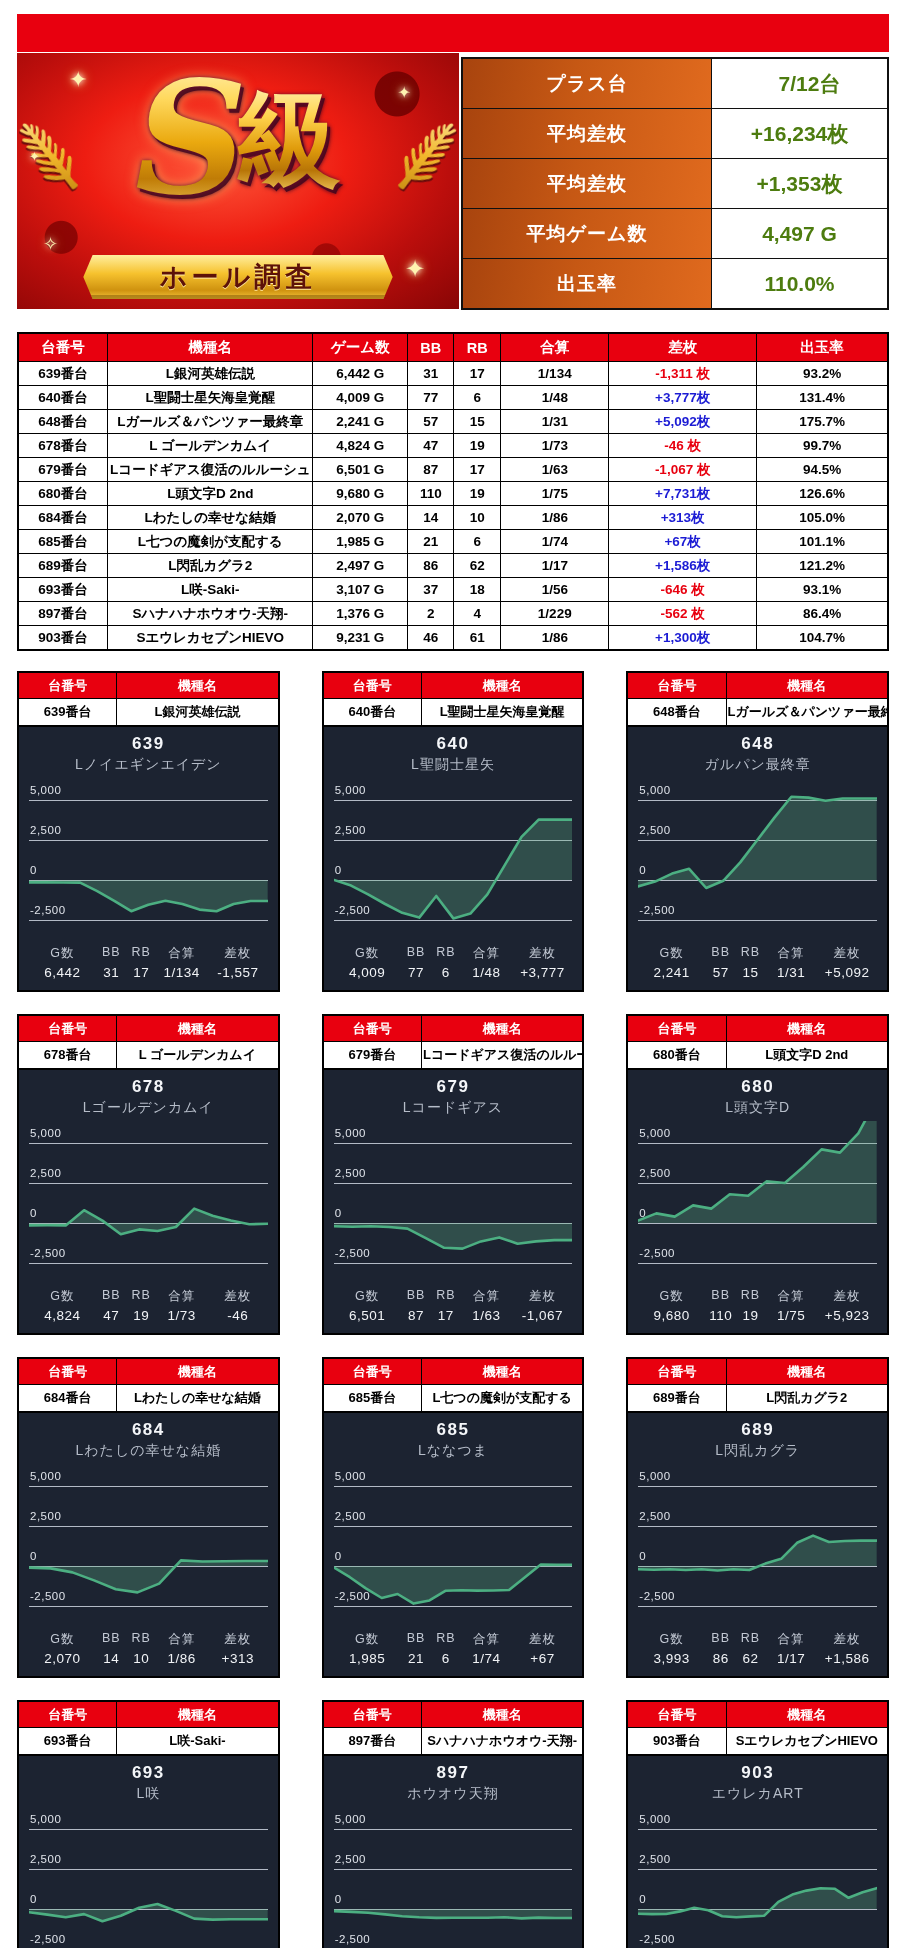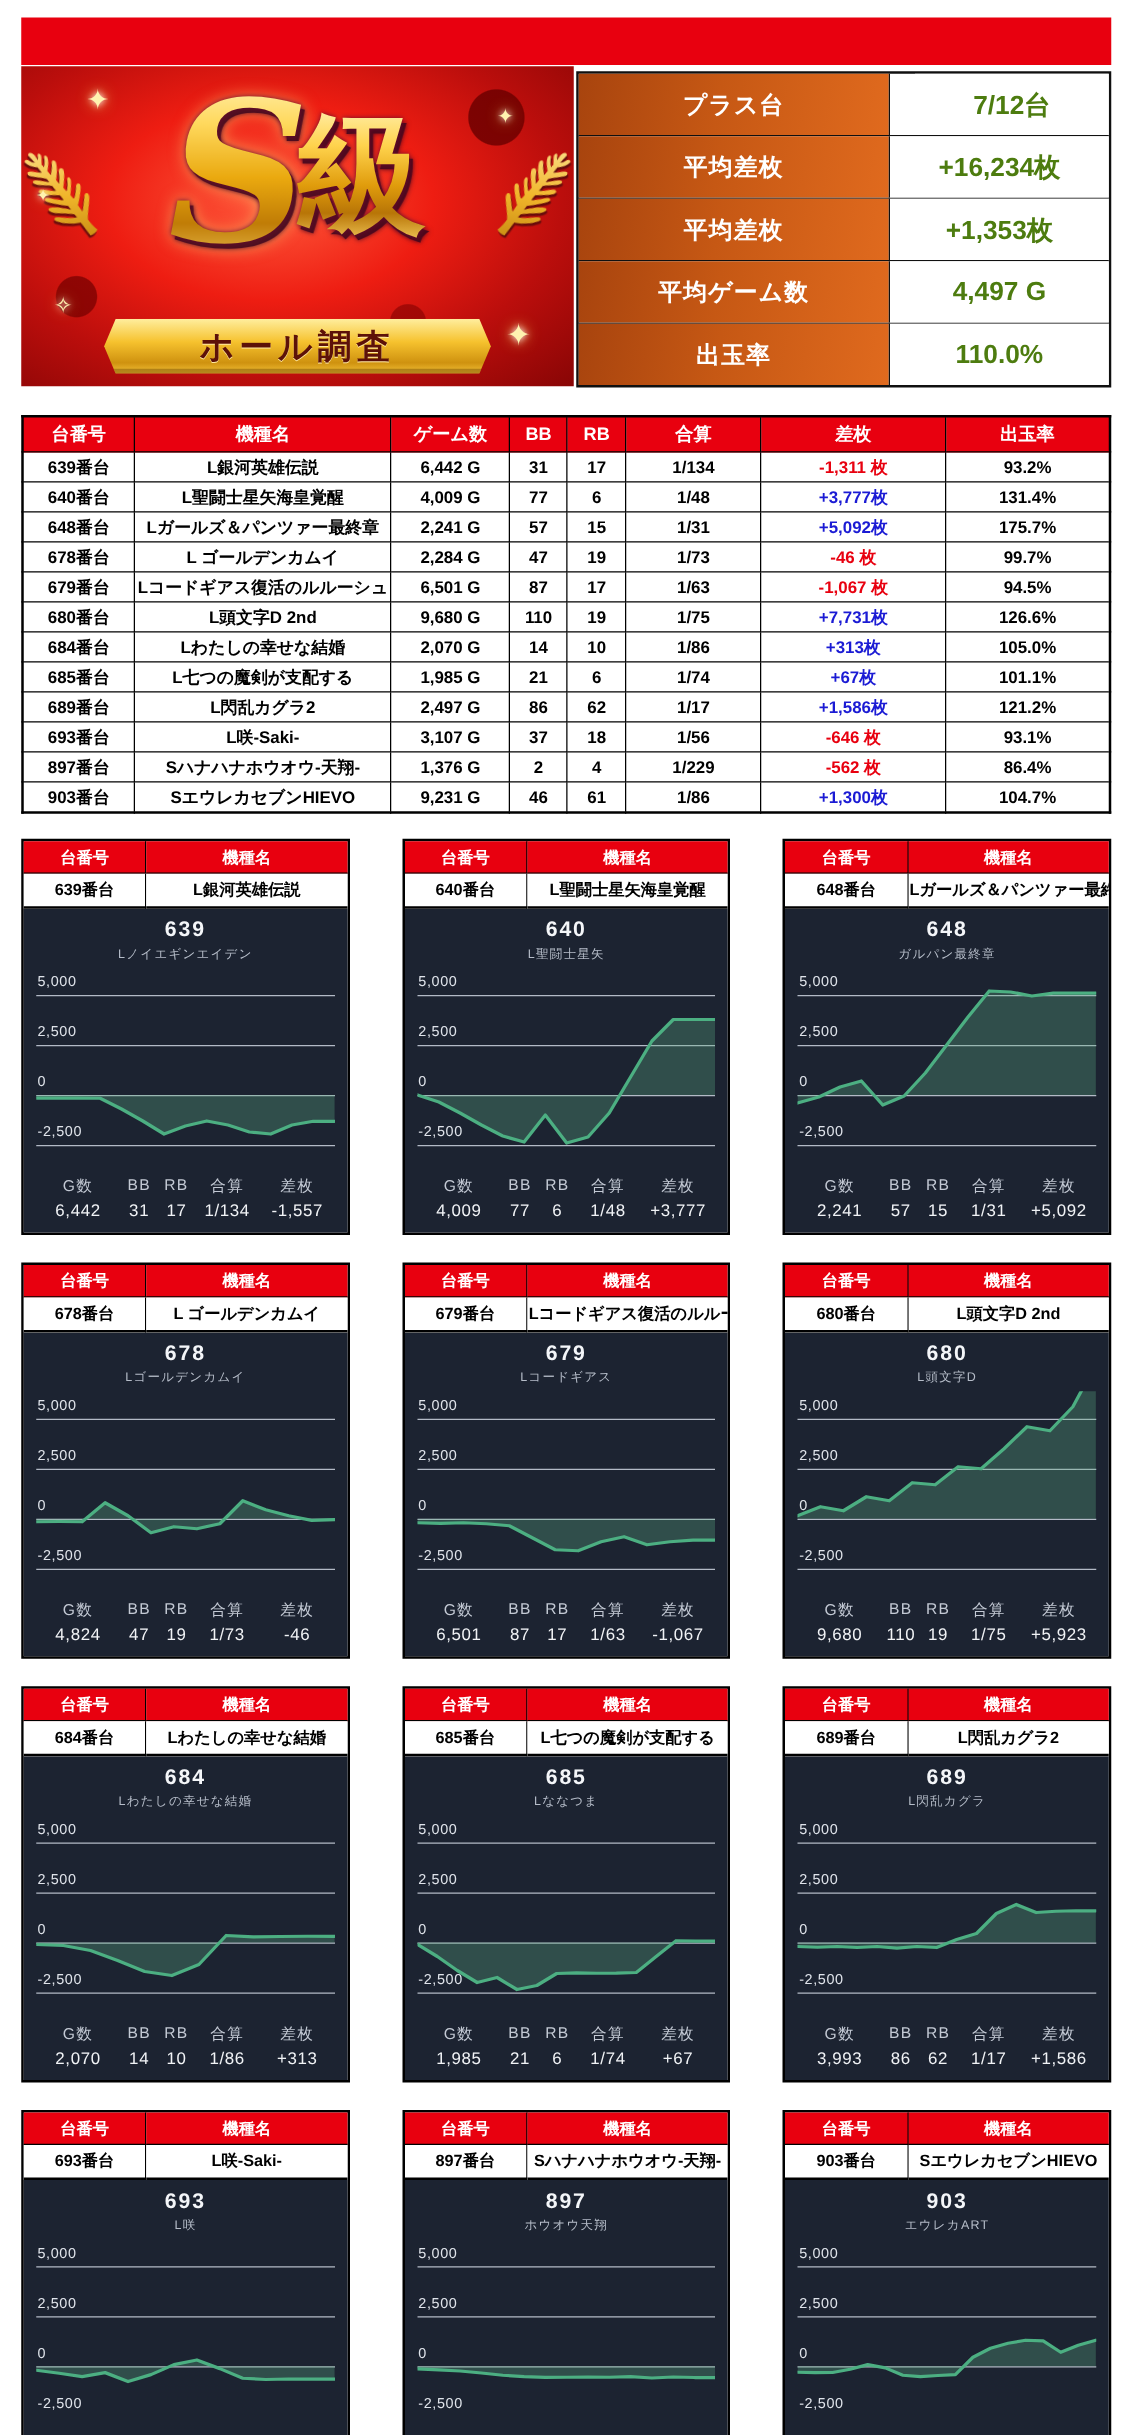--- a/index.html
+++ b/index.html
@@ -63,21 +63,21 @@
   .cards{margin-top:20px;display:grid;grid-template-columns:repeat(3,1fr);column-gap:42px;row-gap:22px;}
   .card{border:2px solid #000;}
   .card-head{display:grid;grid-template-columns:38% 62%;}
   .ch{text-align:center;font-weight:bold;white-space:nowrap;overflow:hidden;}
   .ch.hlabel{background:#e8000f;color:#fff;font-size:13px;padding:3.5px 0;border-bottom:1.5px solid #000;}
   .ch.hval{background:#fff;color:#000;font-size:13px;padding:4px 1px;border-bottom:2px solid #000;}
   .ch.col1{border-right:1.5px solid #000;}
   .ch-name{font-size:12px;}
   .panel{background:#1c2331;padding:7px 0 10px;}
   .big{text-align:center;color:#f4f6f9;font-size:17px;font-weight:bold;letter-spacing:1.5px;}
-  .sub{text-align:center;color:#b6bdc9;font-size:10px;margin-top:2px;letter-spacing:1px;white-space:nowrap;overflow:hidden;}
+  .sub{text-align:center;color:#b6bdc9;font-size:14px;margin-top:2px;letter-spacing:1px;white-space:nowrap;overflow:hidden;}
   .chart{position:relative;height:158px;margin:4px 10px 0;}
   .gl{position:absolute;left:0;right:0;height:1px;background:rgba(206,213,224,.85);}
   .gl-label{position:absolute;left:1px;font-size:11.5px;color:#dfe3ea;letter-spacing:.5px;}
   .chart-svg{position:absolute;left:0;top:0;width:100%;height:100%;overflow:hidden;}
   .stats{margin:9px 10px 0;}
   .stats-row{display:flex;text-align:center;white-space:nowrap;}
   .stats-row span{display:block;}
   .w1{width:28%;} .w2{width:13%;} .w3{width:12%;} .w4{width:22%;} .w5{width:25%;}
   .st-labels{color:#c3c9d4;font-size:12.5px;letter-spacing:1px;}
   .st-values{color:#f1f3f6;font-size:13.5px;margin-top:3px;letter-spacing:.5px;}
@@ -186,21 +186,21 @@
     <td class="c-bb">57</td>
     <td class="c-rb">15</td>
     <td class="c-gassan">1/31</td>
     <td class="c-diff pos">+5,092枚</td>
     <td class="c-rate">175.7%</td>
   </tr>
 
   <tr>
     <td class="c-no">678番台</td>
     <td class="c-name">L ゴールデンカムイ</td>
-    <td class="c-games">2,284 G</td>
+    <td class="c-games">4,824 G</td>
     <td class="c-bb">47</td>
     <td class="c-rb">19</td>
     <td class="c-gassan">1/73</td>
     <td class="c-diff neg">-46 枚</td>
     <td class="c-rate">99.7%</td>
   </tr>
 
   <tr>
     <td class="c-no">679番台</td>
     <td class="c-name">Lコードギアス復活のルルーシュ</td>

